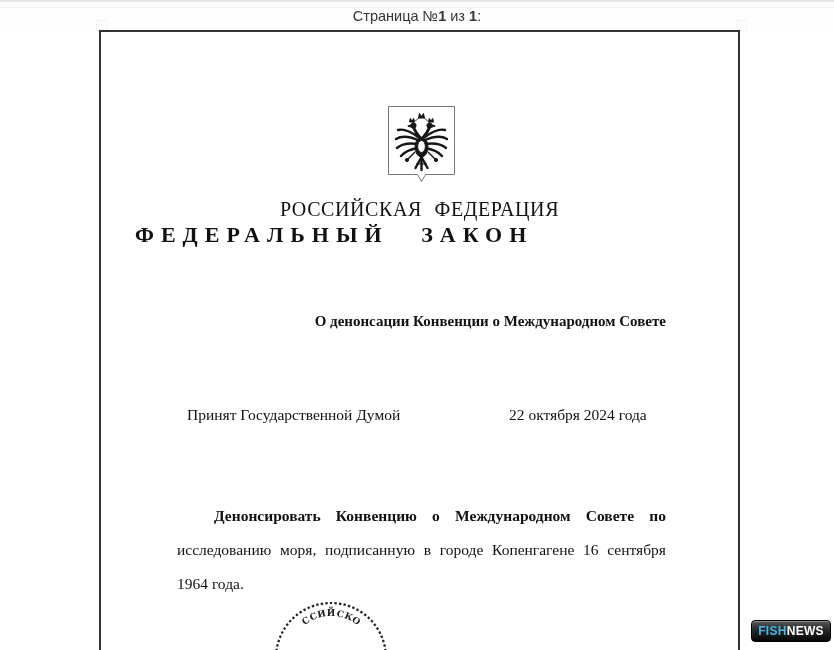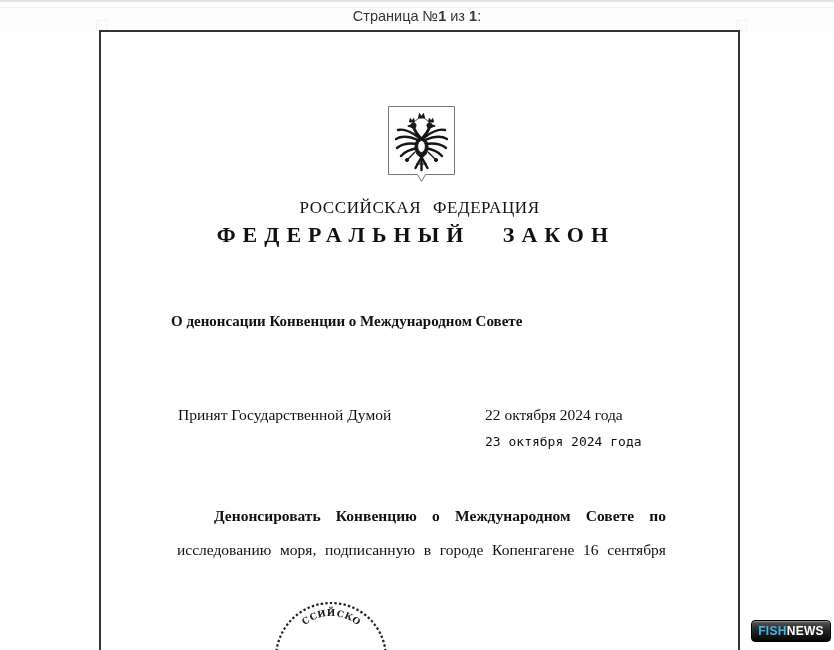--- a/index.html
+++ b/index.html
@@ -35,39 +35,39 @@
     position:absolute; width:9px; height:9px;
     border:1px dotted #dcdcdc; opacity:.65;
   }
 
   .arms { position:absolute; left:287px; top:74px; width:67px; height:77px; }
 
   .serif { font-family:"Liberation Serif", serif; color:#111; }
 
   .country {
     position:absolute; left:0; top:166px; width:637px;
-    text-align:center; font-size:17px; letter-spacing:.6px; word-spacing:7px;
+    text-align:center; font-size:20px; letter-spacing:.6px; word-spacing:7px;
   }
   .doctype {
     position:absolute; left:0; top:190px; width:514px;
-    text-align:right; font-size:22px; font-weight:bold;
-    letter-spacing:7px; word-spacing:20px;
+    text-align:left; font-size:22px; font-weight:bold;
+    letter-spacing:7px; word-spacing:20px;padding-left:34px;
   }
   .doc-title {
-    position:absolute; left:70px; top:281px; width:517px;
-    text-align:left; font-size:15px; font-weight:bold; line-height:17.5px;
+    position:absolute; left:48px; top:281px; width:517px;
+    text-align:right; font-size:15px; font-weight:bold; line-height:17.5px;
   }
 
   .meta-row { position:absolute; left:77px; width:487px; height:20px; }
-  .meta-row-1 { top:374px; font-size:15.5px; }
+  .meta-row-1 { top:374px; font-size:15.5px;margin-left:9px; }
   .meta-row-2 {
     top:402px; font-size:13px;
     font-family:"DejaVu Sans Mono", monospace; color:#111;
   }
-  .meta-date { position:absolute; left:307px; top:0; white-space:nowrap; }
+  .meta-date { position:absolute; left:322px; top:0; white-space:nowrap; }
 
   .body-text { position:absolute; left:76px; top:473px; width:489px; font-size:15.5px; }
   .body-line {
     height:34px; line-height:22px;
     text-align:justify; text-align-last:justify;
   }
   .body-line.indent { text-indent:37px;font-weight:bold; }
   .body-line.last { text-align:left; text-align-last:left; }
 
   .seal { position:absolute; left:172px; top:568px; width:116px; height:116px; }
@@ -162,26 +162,26 @@
 
   <div class="serif doc-title">
     <div>О денонсации Конвенции о Международном Совете</div>
   </div>
 
   <div class="serif meta-row meta-row-1">
     <span>Принят Государственной Думой</span>
     <span class="meta-date">22 октября 2024 года</span>
   </div>
   <div class="meta-row meta-row-2">
-    <span class="meta-date">23 октября 2024 года</span>
   </div>
 
   <div class="serif body-text">
     <div class="body-line indent">Денонсировать Конвенцию о Международном Совете по</div>
     <div class="body-line">исследованию моря, подписанную в городе Копенгагене 16 сентября</div>
+    <div class="body-line last">1964 года.</div>
   </div>
 
   <div class="seal">
     <svg width="116" height="116" viewBox="0 0 116 116">
       <circle cx="58" cy="58" r="55" fill="none" stroke="#222" stroke-width="2.2" stroke-dasharray="2.4,2.2"></circle>
       <g>
         <g transform="rotate(-34,58,58)">
             <text x="58" y="16" text-anchor="middle">С</text>
           </g>
         <g transform="rotate(-23,58,58)">

